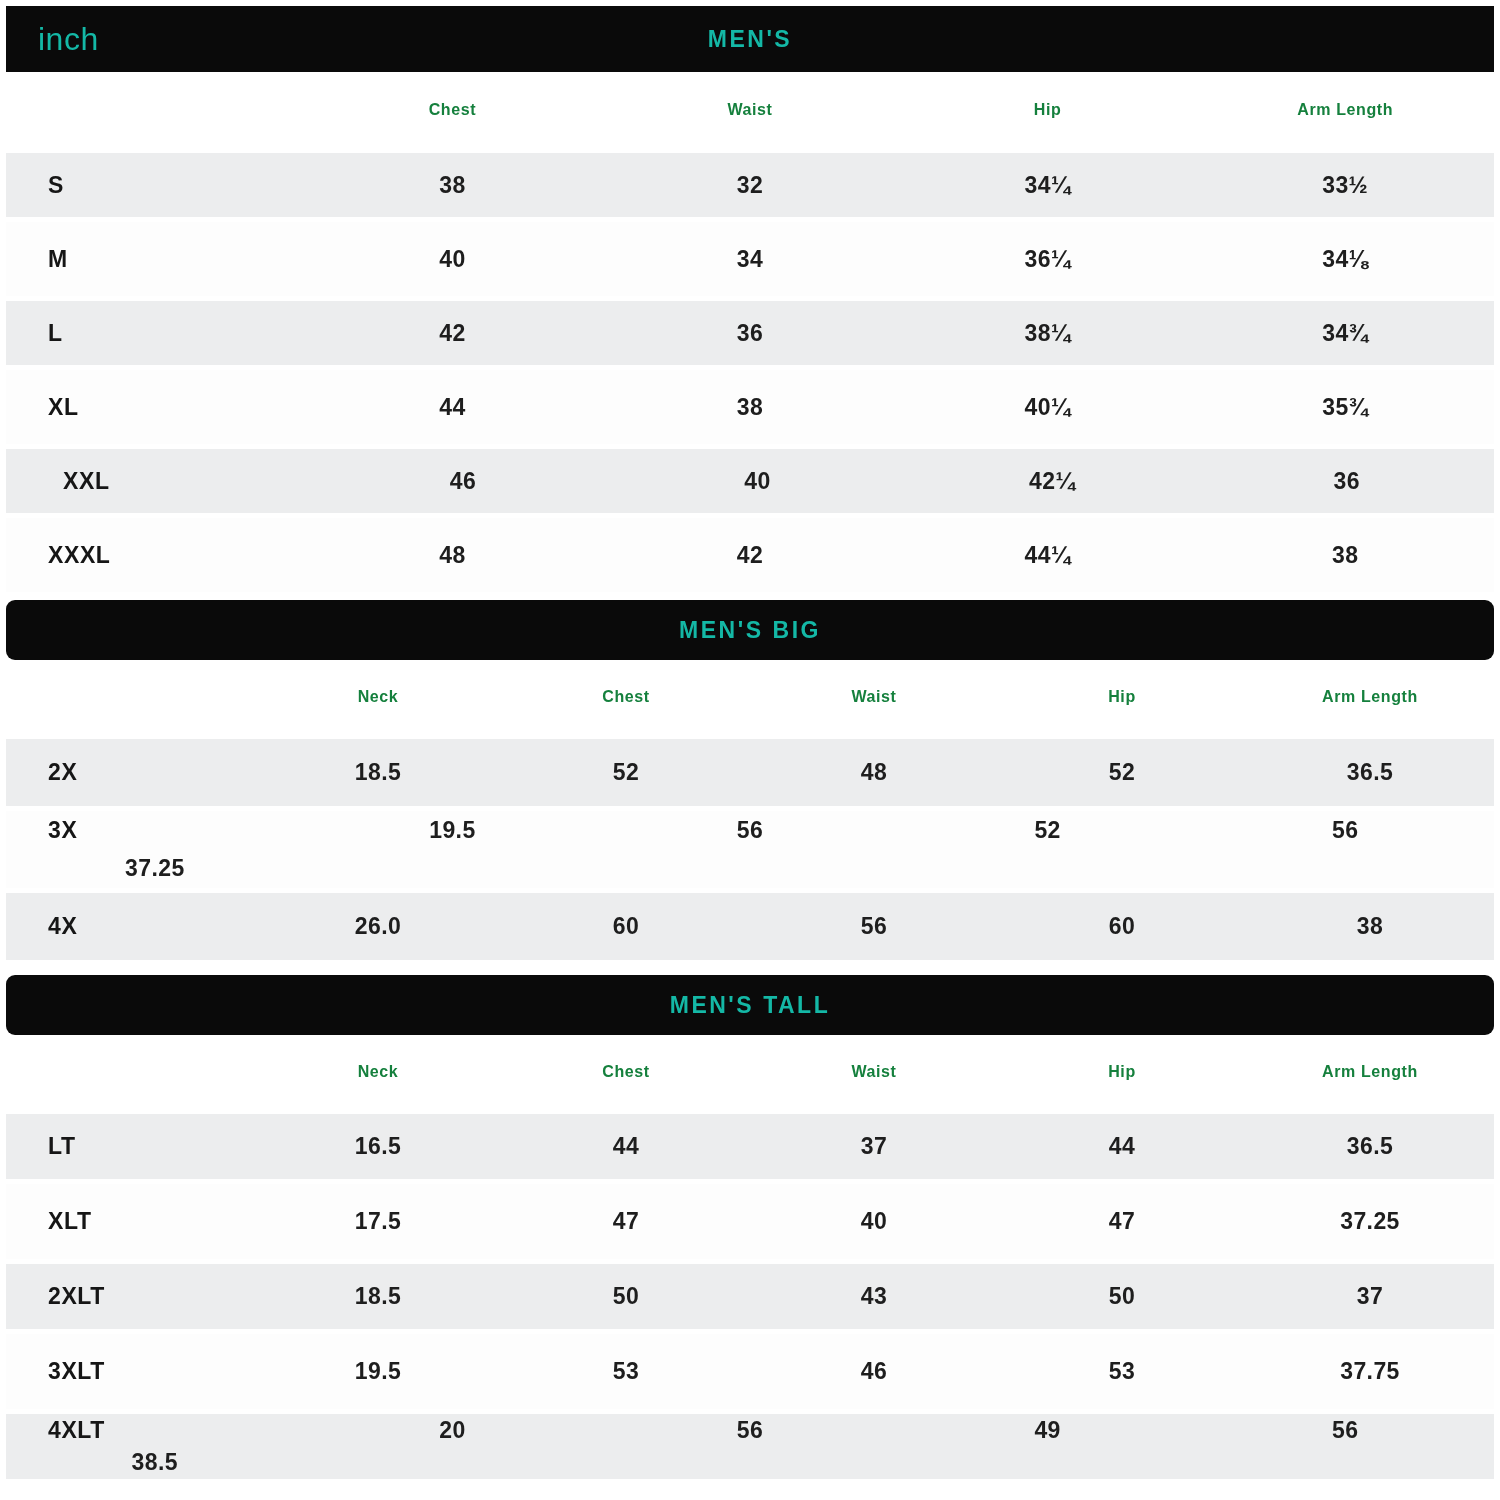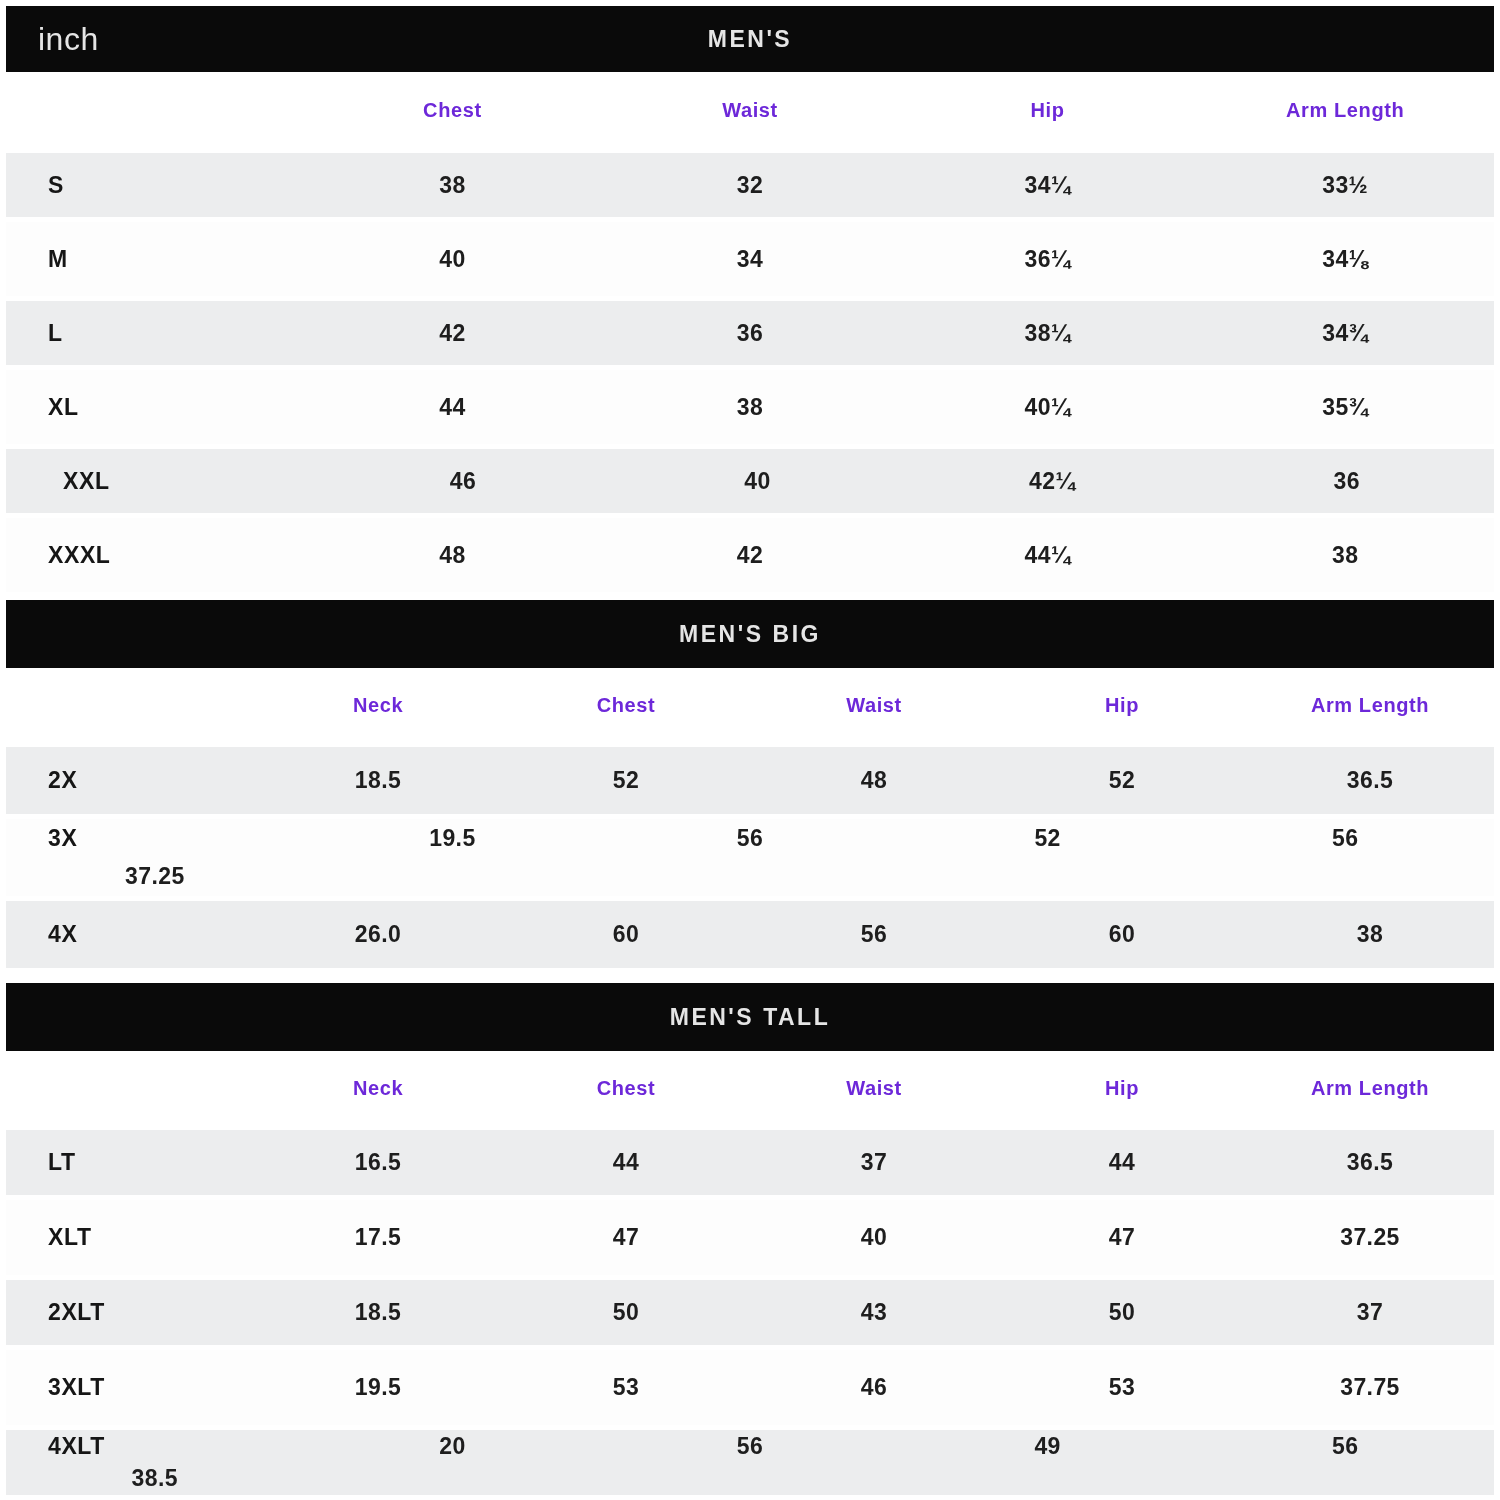--- a/index.html
+++ b/index.html
@@ -10,28 +10,28 @@
     padding: 6px;
     font-family: "Liberation Sans", "DejaVu Sans", sans-serif;
     color: #1c1c1c;
     overflow: hidden;
   }
   .size-chart { width: 100%; }
 
   
   .bar {
     background: #0a0a0a;
-    color: #e5e5e5;
+    color: #14b8a6;
     display: flex;
     align-items: center;
     justify-content: center;
     position: relative;
     height: 66px;
   }
-  .sec-big .bar, .sec-tall .bar { height: 68px; }
+  .sec-big .bar, .sec-tall .bar { height: 60px; border-radius: 9px; }
   .sec-big .bar { margin-top: 8px; }
   .sec-tall .bar { margin-top: 10px; }
   .bar-title {
     font-size: 23px;
     font-weight: 600;
     letter-spacing: 2.5px;
     white-space: nowrap;
   }
   .title-suffix { font-weight: 800; }
   .title-suffix:not(:empty) { margin-left: 9px; }
@@ -48,24 +48,24 @@
   
   .head-row {
     display: grid;
     align-items: center;
     height: 76px;
     background: #ffffff;
   }
   .sec-big .head-row, .sec-tall .head-row { height: 74px; }
   .col-header {
     text-align: center;
-    font-size: 20px;
+    font-size: 16px;
     font-weight: 700;
     letter-spacing: 0.6px;
-    color: #6d28d9;
+    color: #15803d;
   }
 
   
   .row {
     display: grid;
     align-items: center;
     background: #fdfdfd;
     height: 74px;
   }
   .sec-big .row { height: 77px; }

